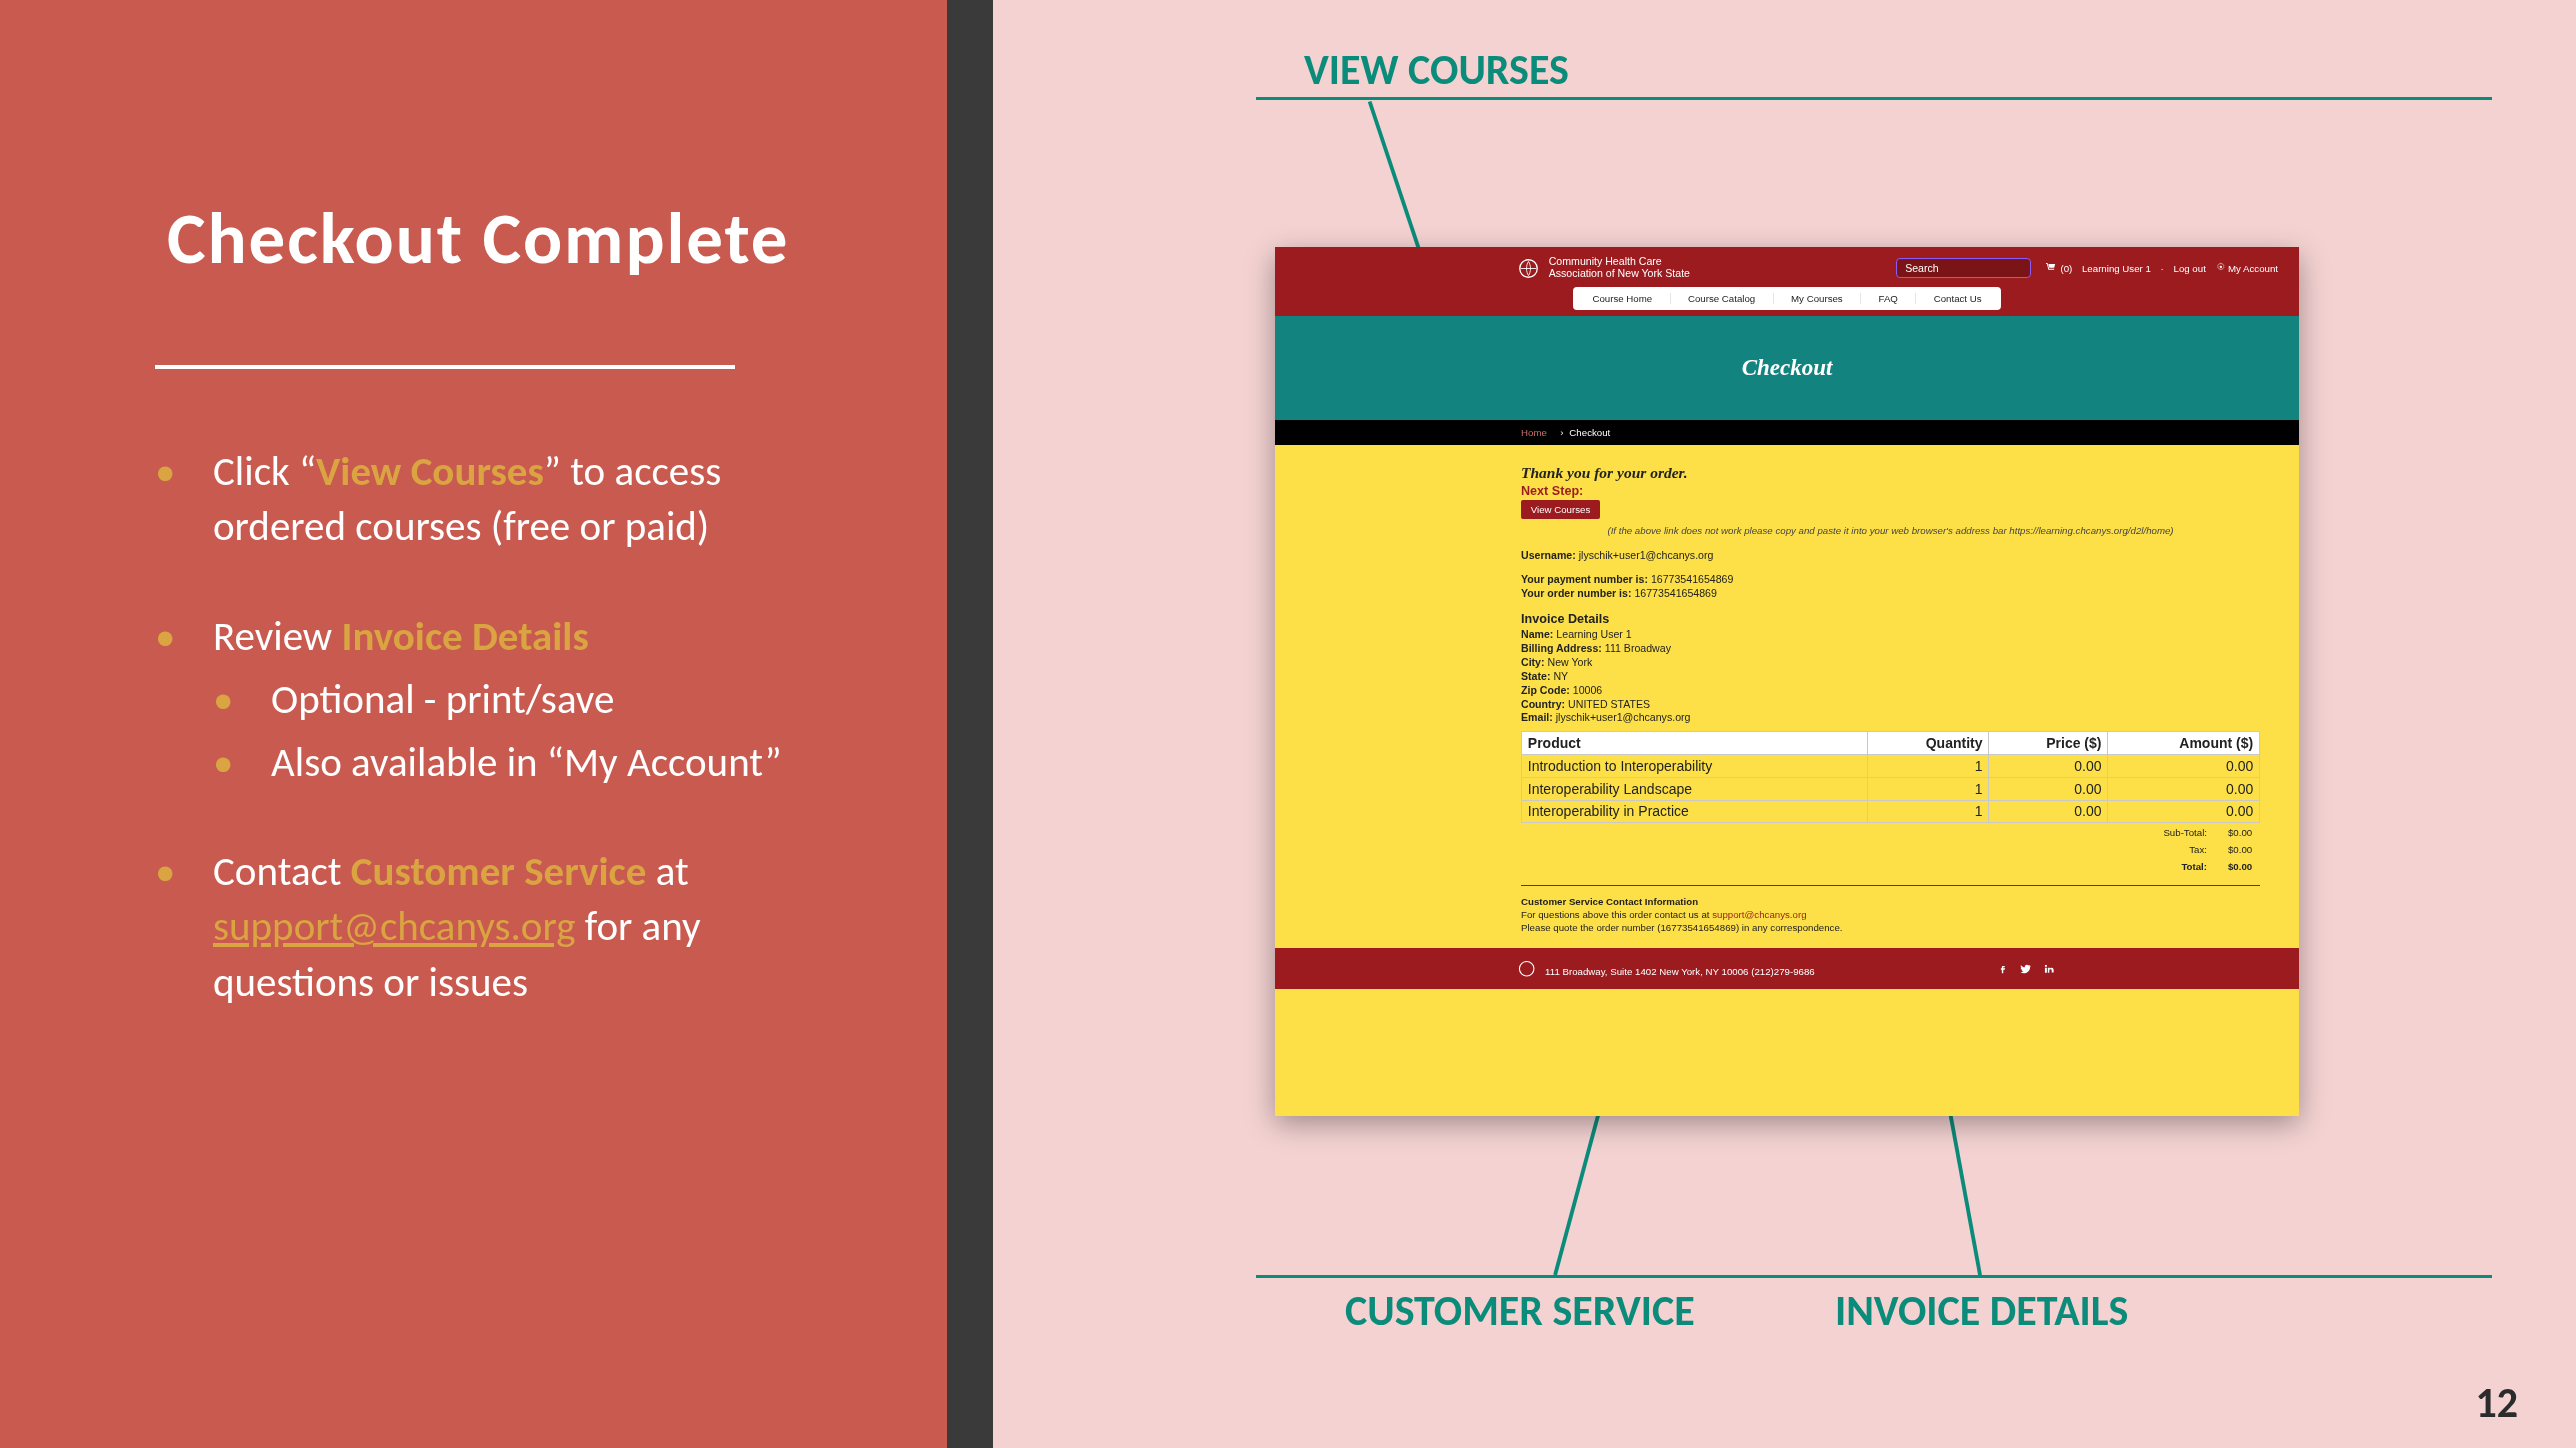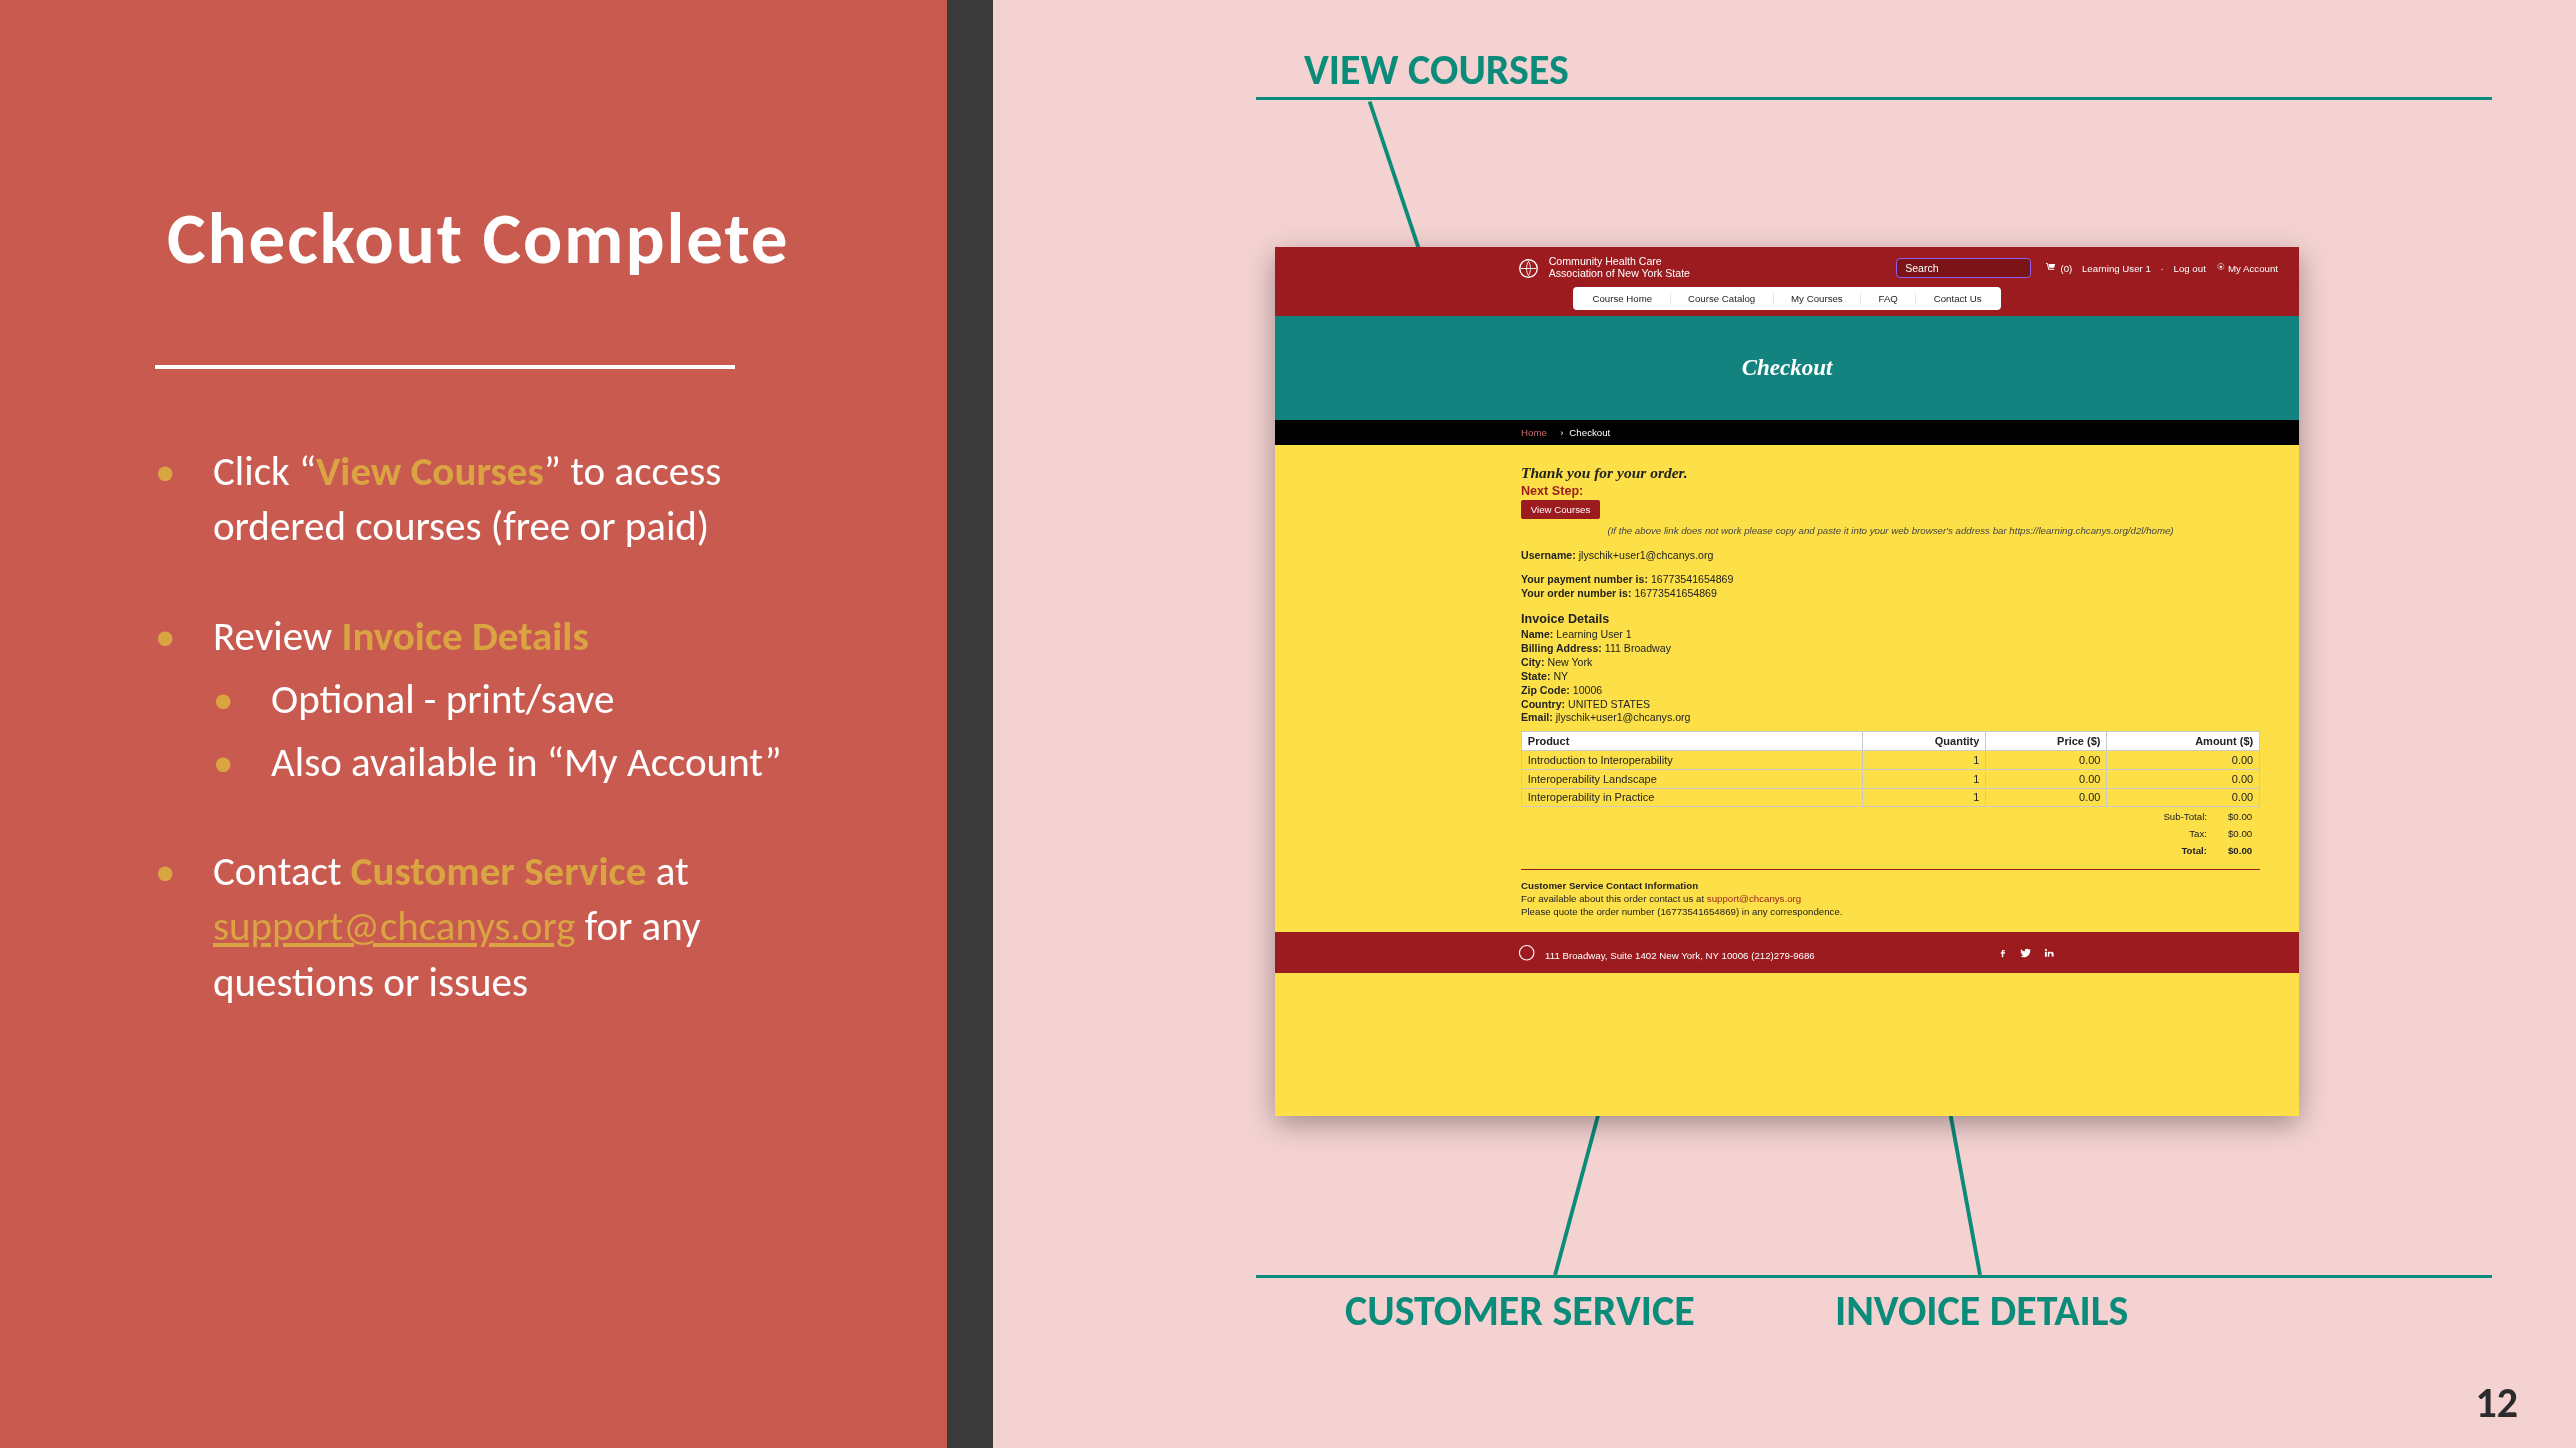--- a/index.html
+++ b/index.html
@@ -112,21 +112,21 @@
   .sh-thanks { font-family: Georgia, serif; font-style:italic; font-weight:700; font-size:15.5px; margin:5.8px 0 1.9px; }
   .sh-next { color:#9b1b1f; font-weight:700; font-size:12.6px; margin:2px 0; }
   .sh-btn { display:inline-block; background:#9b1b1f; color:#fff; font-size:9.7px; padding:3.9px 9.7px; border-radius:1.9px; cursor:pointer; }
   .sh-note { font-style:italic; font-size:9.7px; margin:5.8px 0 13.5px; color:#444;text-align:center; }
 
   .sh-line { font-size:10.6px; margin:1.9px 0; }
   .sh-strong { font-weight:700; }
 
   .sh-h3 { font-weight:700; font-size:12.6px; margin:13.5px 0 1.9px; }
 
-  .sh-table { width:100%; border-collapse:collapse; margin-top:7.7px; font-size:11px;padding-left:28px; }
+  .sh-table { width:100%; border-collapse:collapse; margin-top:7.7px; font-size:14px;padding-left:28px; }
   .sh-table th, .sh-table td { border:1px solid #c9c9c9; padding:2.9px 5.8px; }
   .sh-table th:first-child, .sh-table td:first-child { text-align:left; }
   .sh-table th, .sh-table td { text-align:right; }
   .sh-table th { font-weight:700; background:#fff; }
   .sh-totals { width:100%; font-size:9.7px; }
   .sh-totals td { text-align:right; padding:1.9px 5.8px; }
   .sh-totals tr.total td { font-weight:700; }
 
   .sh-rule { border-top:1.9px solid #9b1b1f; margin:9.7px 0; }
   .sh-cs-h { font-size:9.7px; font-weight:700; }
@@ -313,21 +313,21 @@
               <td></td>
               <td>Total:</td>
               <td>$0.00</td>
             </tr>
       </tbody>
         </table>
 
       <div class="sh-rule"></div>
       <div class="sh-cs-h">Customer Service Contact Information</div>
       <div class="sh-cs-line">
-        <span>For available about this order contact us at </span><a>support@chcanys.org</a>
+        <span>For questions above this order contact us at </span><a>support@chcanys.org</a>
       </div>
       <div class="sh-cs-line">Please quote the order number (16773541654869) in any correspondence.</div>
     </div>
 
     <div class="sh-footer">
       <div class="left">
         <svg width="17.4" height="17.4" viewBox="0 0 24 24">
             <circle cx="12" cy="12" r="10" fill="none" stroke="#fff" stroke-width="1.5"></circle>
           </svg>
         <span>111 Broadway, Suite 1402   New York, NY 10006   (212)279-9686</span>

